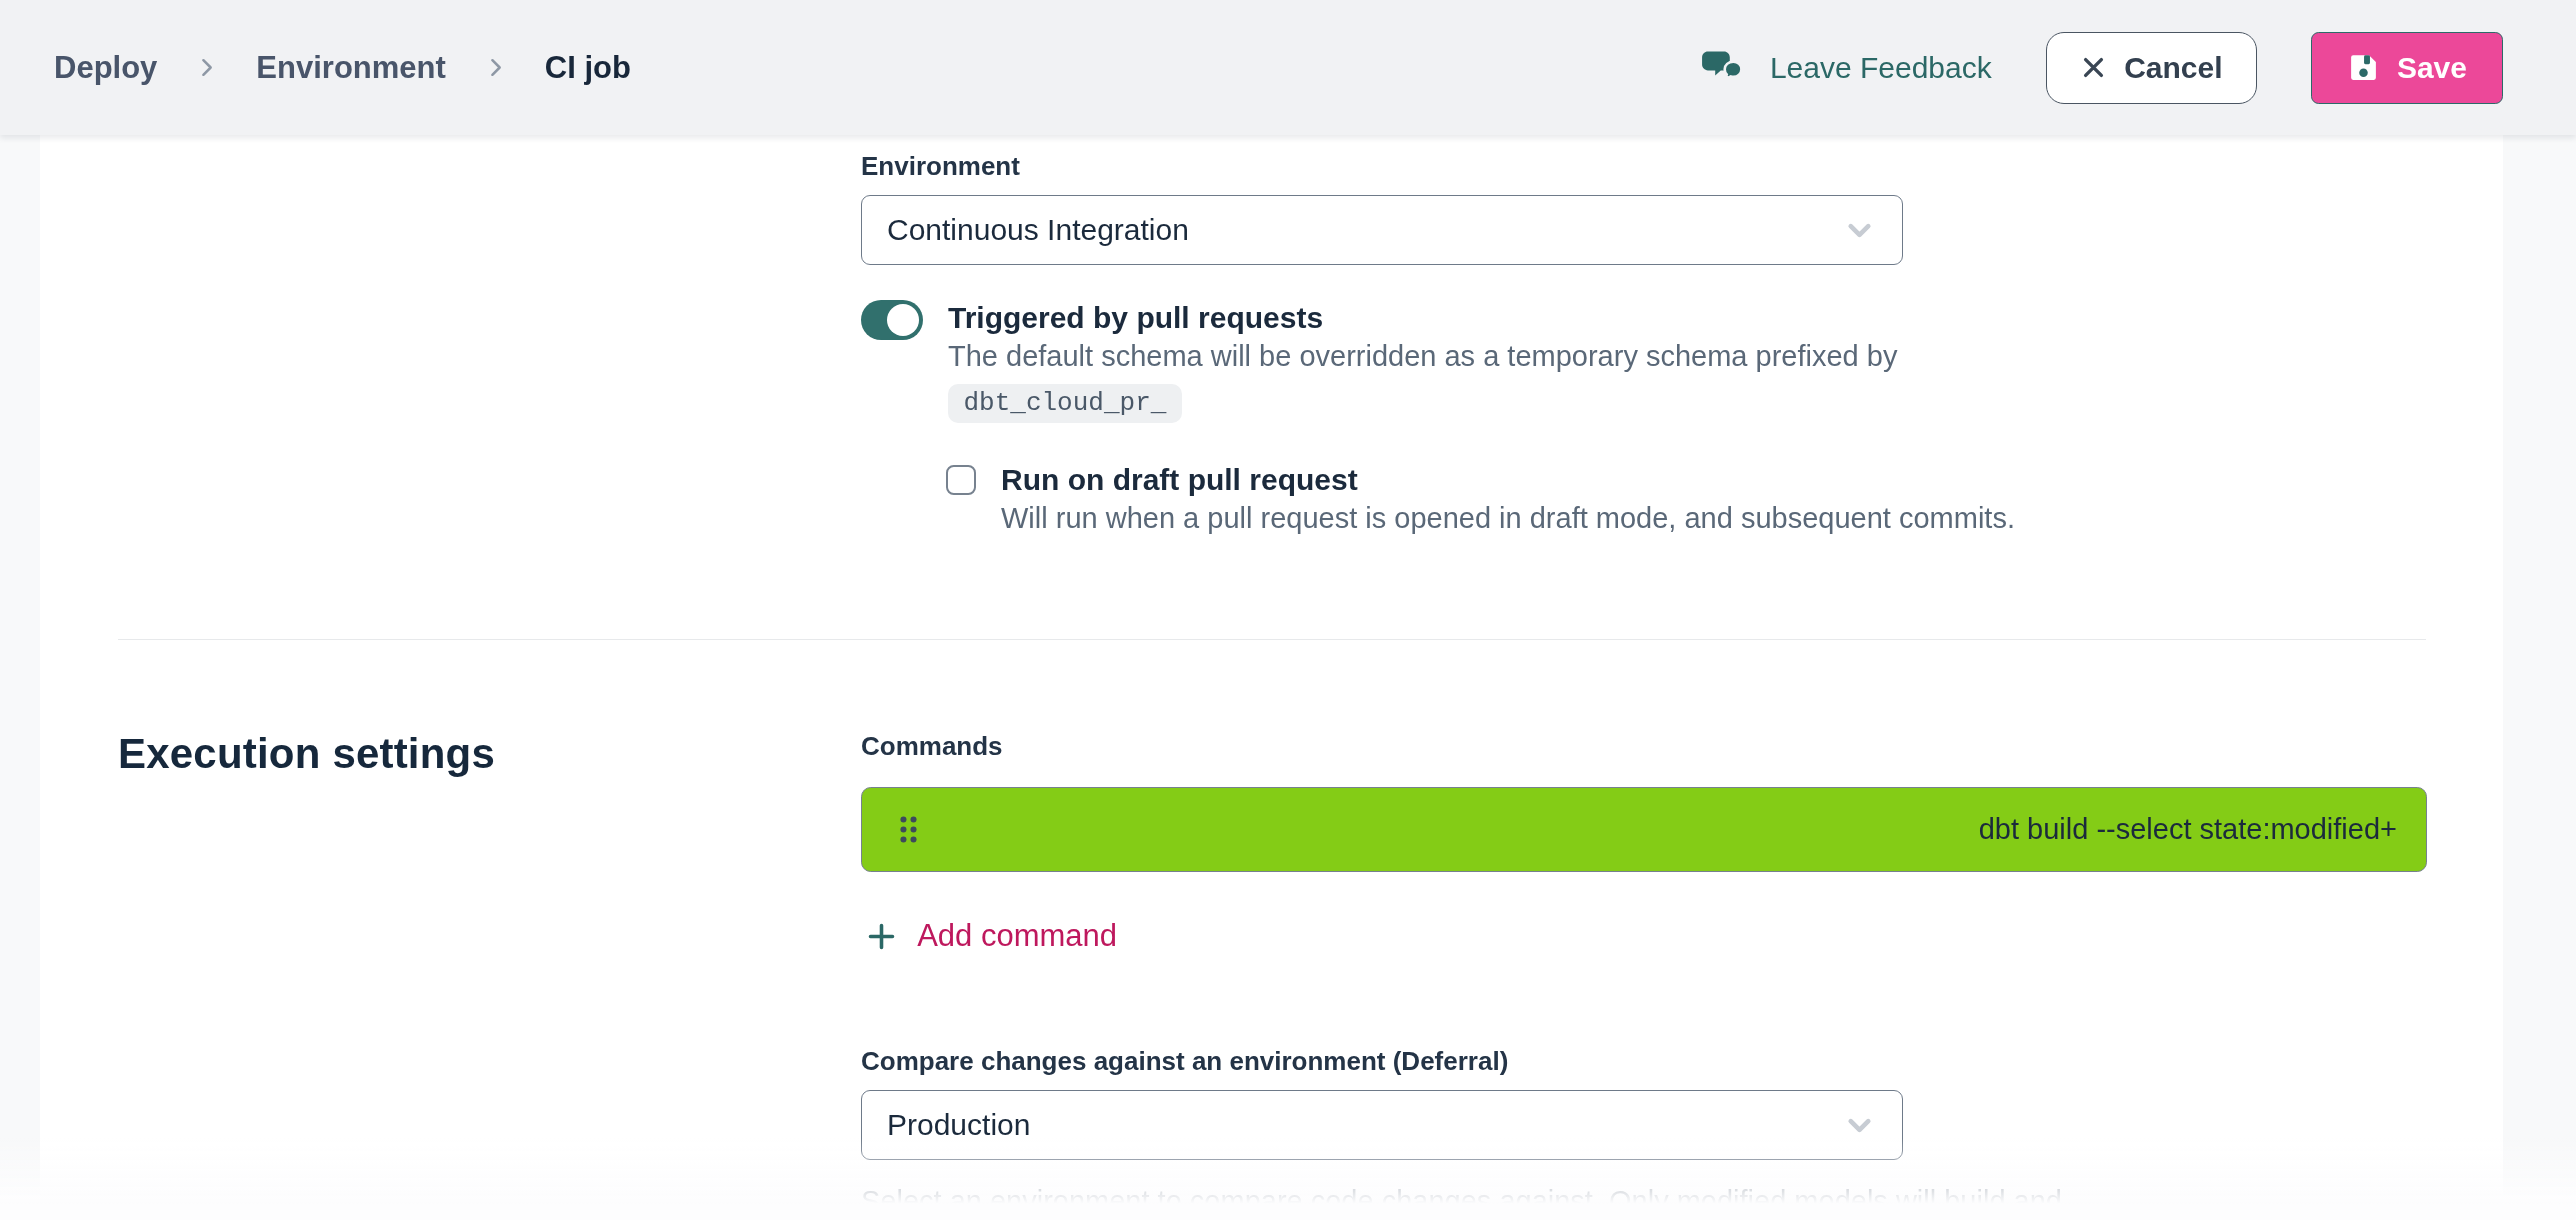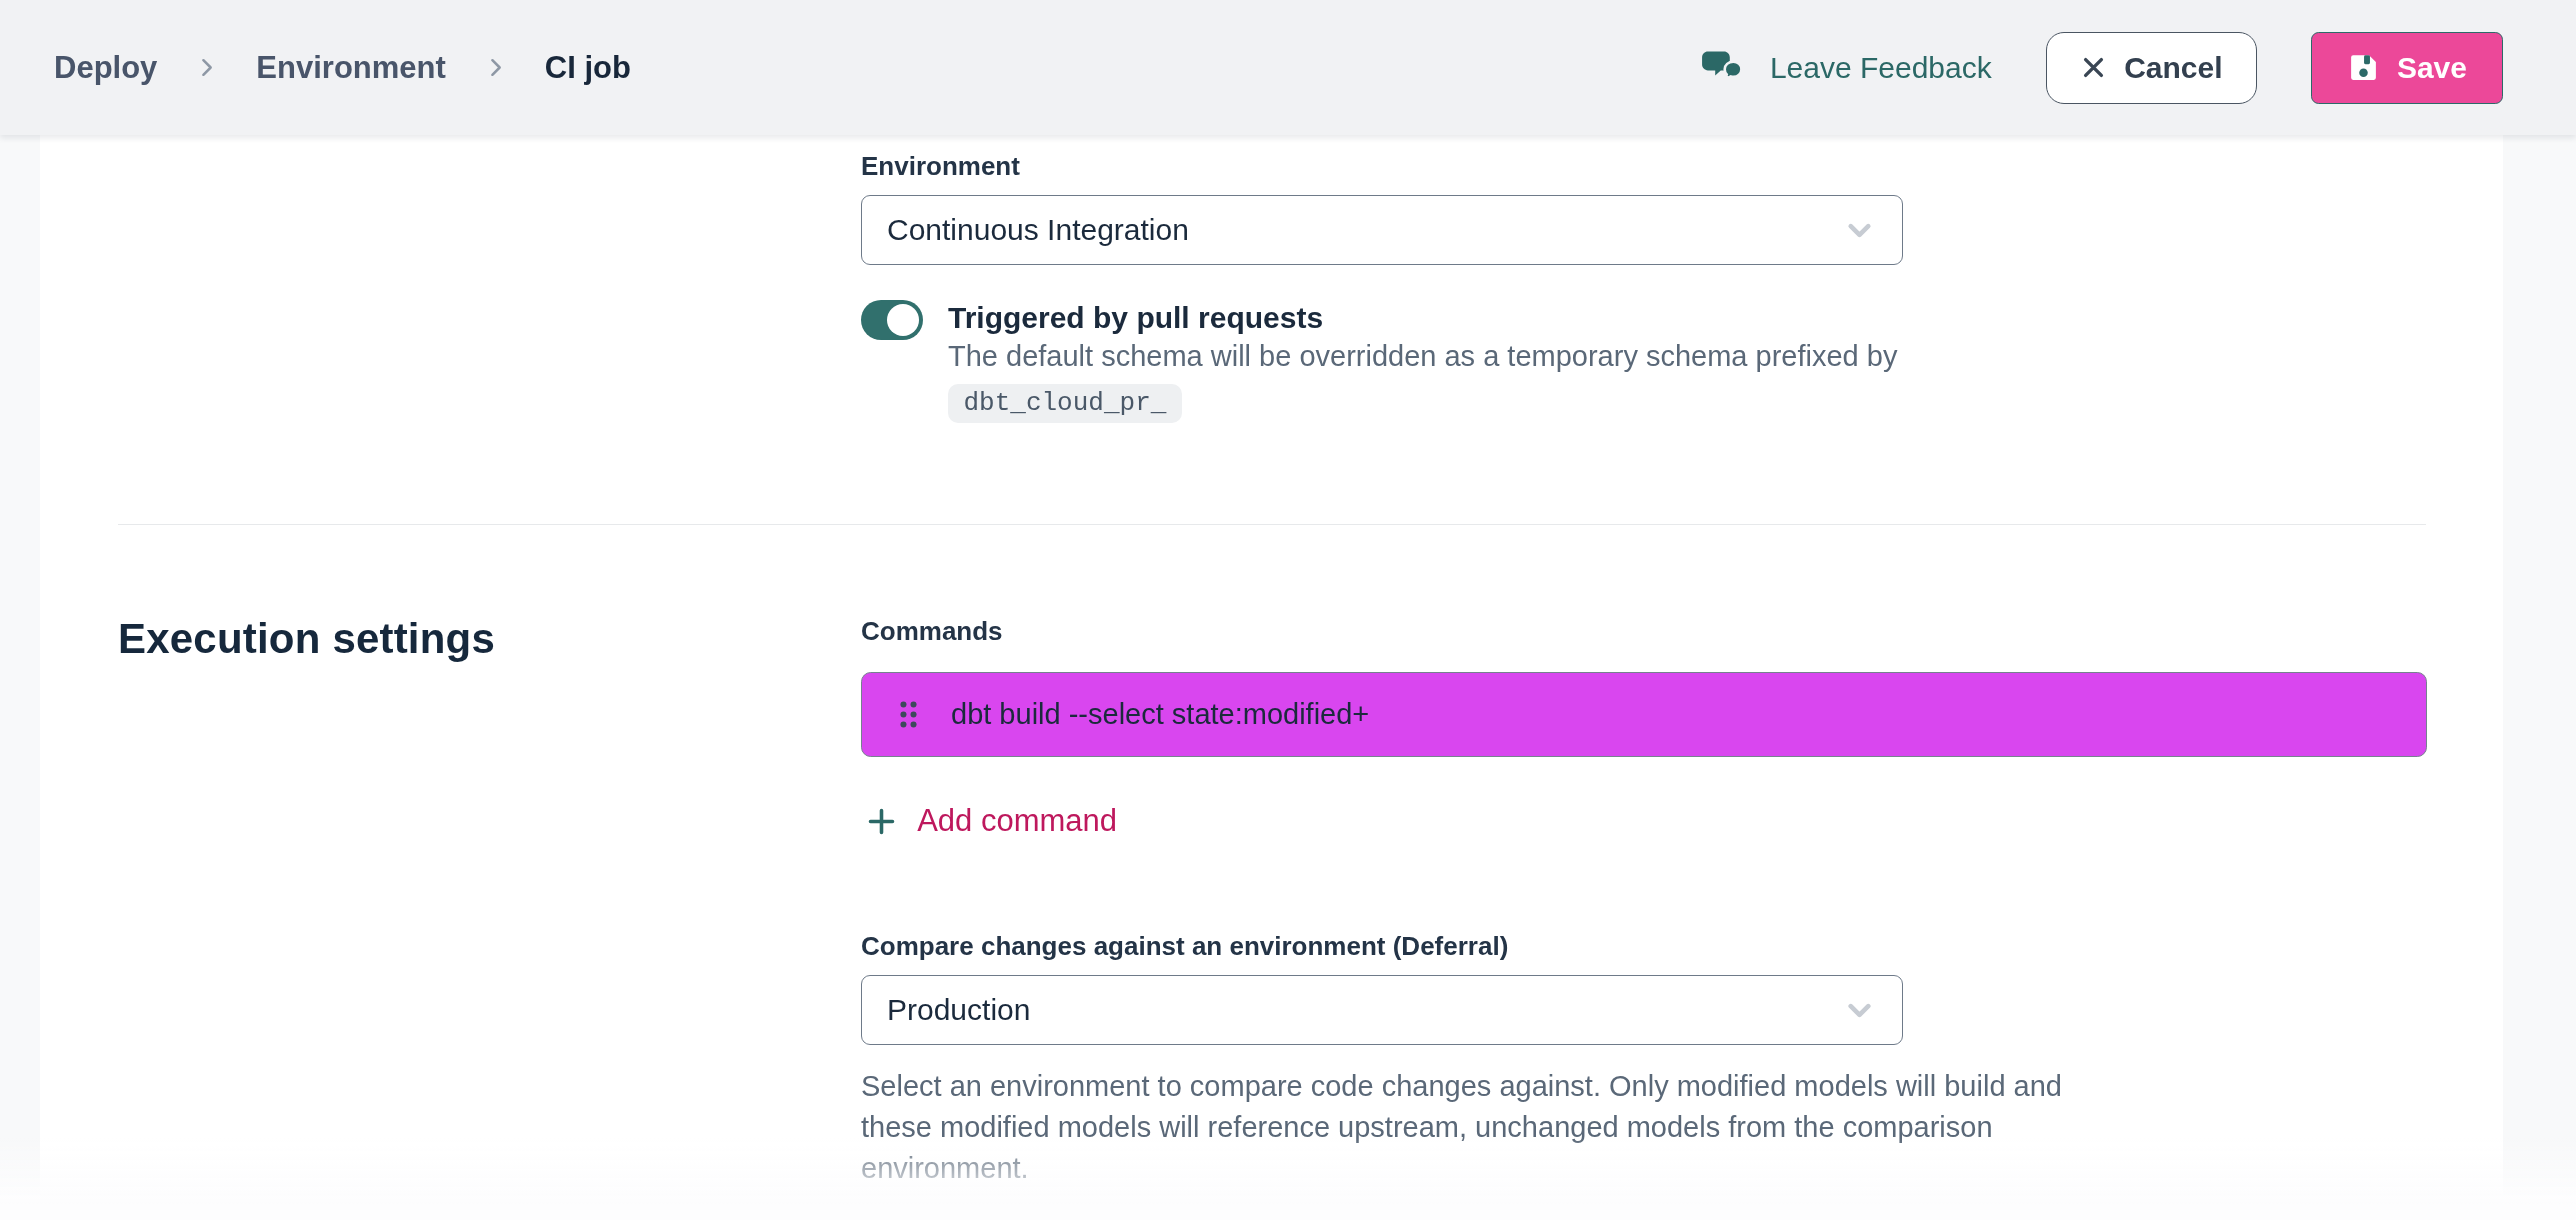--- a/index.html
+++ b/index.html
@@ -82,22 +82,22 @@
   .divider{ border:none; border-top:1.9px solid #e7e9eb; margin:101px 77px 0 78px; }
 
   
   .section-exec{ position:relative; padding-top:91px; padding-bottom:39px; }
   .exec-title{
     position:absolute; left:78px; top:90px;
     font-size:42px; font-weight:700; color:#16283c; letter-spacing:0.2px;
   }
   .command-row{
     margin-top:25px; width:1566px; height:85px;
-    border:1.9px solid #76818f; border-radius:9.7px; background:#d946ef;
-    display:flex; align-items:center; padding:0 29px 0 35px;
+    border:1.9px solid #76818f; border-radius:9.7px; background:#84cc16;
+    display:flex; align-items:center; padding:0 29px 0 35px;text-align:right;
   }
   .drag-handle{ display:flex; align-items:center; cursor:grab; margin-right:31px; }
   .command-text{ font-size:29px; color:#1b2a3c; flex:1; }
   .add-command{
     margin-top:46px; margin-left:3.9px;
     display:inline-flex; align-items:center; gap:19.3px;
     color:#be185d; font-size:31px; cursor:pointer;justify-content:flex-end;
   }
   .deferral-label{ margin-top:89px; }
   .deferral-help{
@@ -184,20 +184,27 @@
         <div class="toggle">
           <div class="knob"></div>
         </div>
         <div class="toggle-texts">
           <div class="row-label">Triggered by pull requests</div>
           <div class="row-desc">The default schema will be overridden as a temporary schema prefixed by</div>
           <span class="code-chip">dbt_cloud_pr_</span>
         </div>
       </div>
 
+      <div class="checkbox-row">
+        <div class="checkbox"></div>
+        <div class="checkbox-texts">
+          <div class="row-label">Run on draft pull request</div>
+          <div class="row-desc">Will run when a pull request is opened in draft mode, and subsequent commits.</div>
+        </div>
+      </div>
     </div>
   </section>
 
   <hr class="divider">
 
   <section class="section-exec">
     <h2 class="exec-title">Execution settings</h2>
 
     <div class="form-col">
       <span class="field-label" style="margin-bottom:0;">Commands</span>

